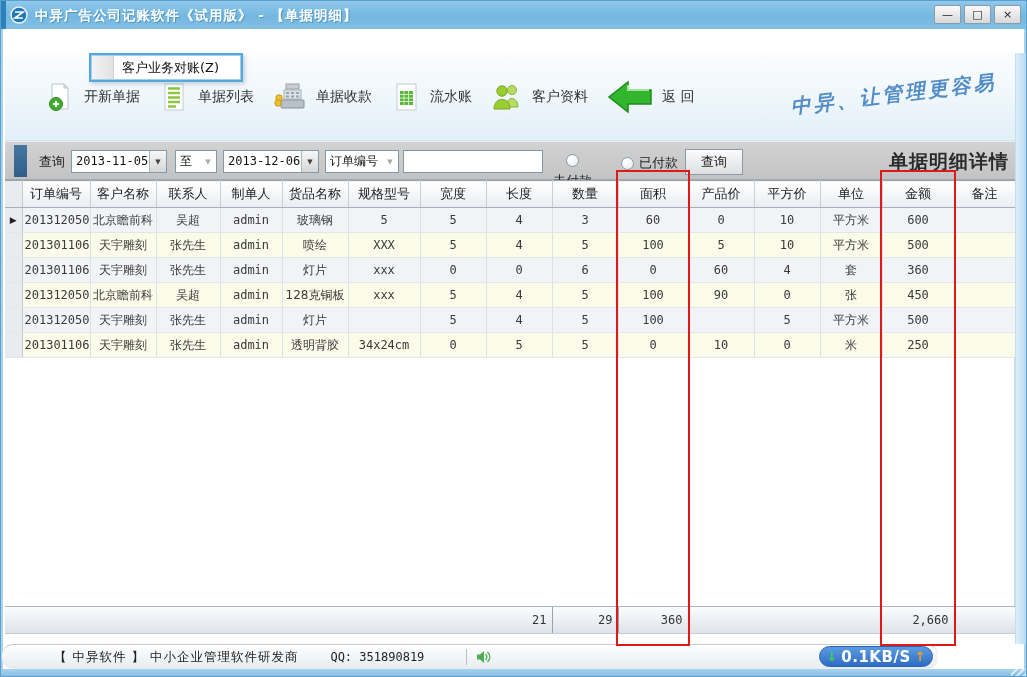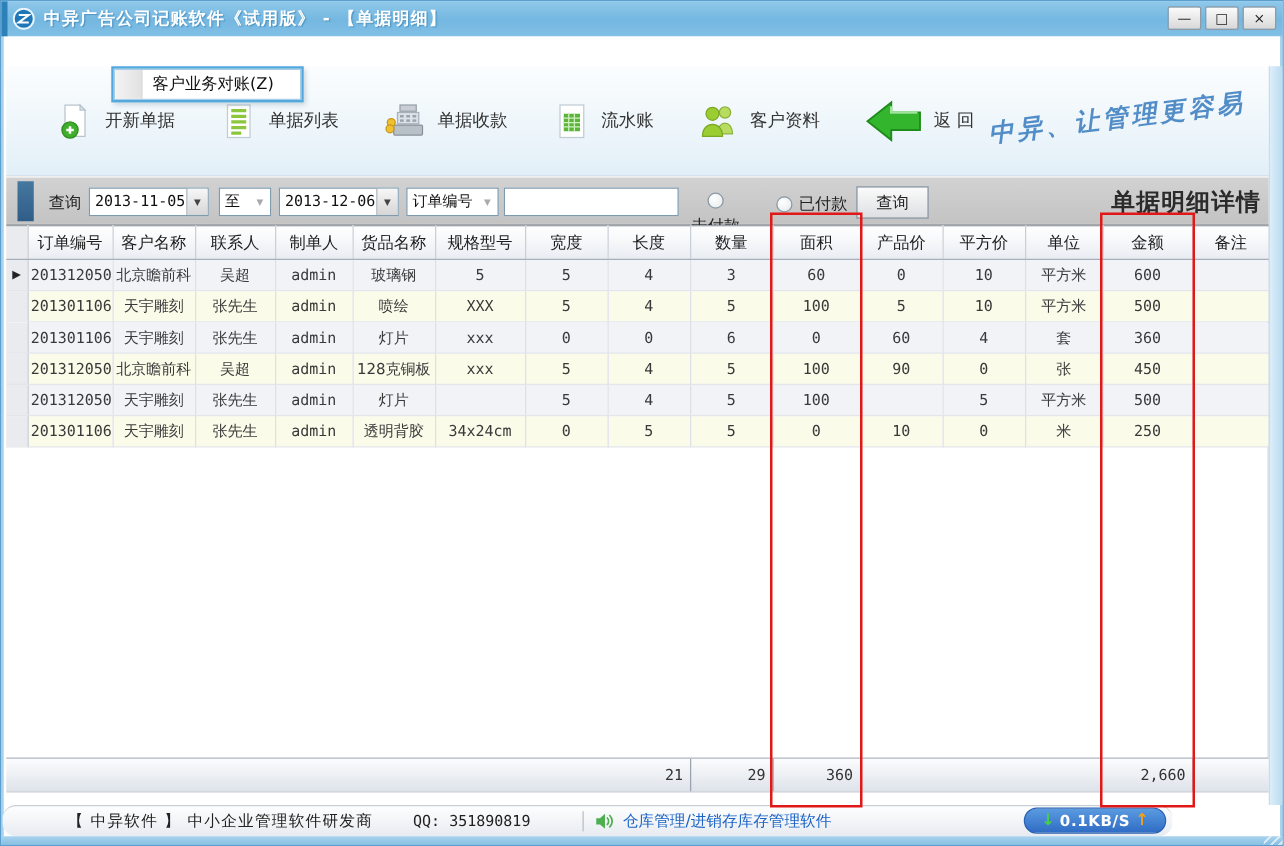--- a/index.html
+++ b/index.html
@@ -27,21 +27,21 @@
   
   .dropdown{position:absolute;left:88px;top:52px;width:150px;background:#fff;
             border:2px solid #54a9dc;z-index:60;box-shadow:2px 2px 4px rgba(60,90,110,.25);}
   .dd-item{height:23px;display:flex;align-items:stretch;border:1px solid #a8cde8;}
   .dd-gutter{width:21px;background:linear-gradient(90deg,#f3f3f3,#e2e2e2);border-right:1px solid #d2d2d2;}
   .dd-label{font-size:13px;color:#111;line-height:23px;padding-left:8px;white-space:nowrap;}
   
   .toolbar{position:absolute;left:4px;top:52px;width:1010px;height:88px;
            background:linear-gradient(180deg,#fbfdfe 0%,#eef6fb 55%,#e2eff7 100%);
            border-bottom:1px solid #d2e2ee;display:flex;align-items:center;
-           padding-left:32px;box-sizing:border-box;gap:20px;}
+           padding-left:32px;box-sizing:border-box;gap:3px;}
   .tbtn{display:flex;align-items:center;gap:9px;padding:6px 8px;cursor:default;}
   .tbtn-label{font-size:14px;color:#333;white-space:nowrap;}
   .watermark{position:absolute;right:18px;top:28px;font-size:20px;font-style:italic;font-weight:bold;
              color:#3d7fc0;transform:rotate(-7deg);letter-spacing:3px;opacity:.88;white-space:nowrap;}
   
   .filterbar{position:absolute;left:4px;top:140px;width:1010px;height:39px;
              background:linear-gradient(180deg,#d2d2d2,#c3c3c3);border-top:1px solid #ececec;
              border-bottom:1px solid #a8a8a8;box-sizing:border-box;}
   .accent-bar{position:absolute;left:9px;top:3px;width:13px;height:32px;
               background:linear-gradient(180deg,#46789f,#2f5d88);}
@@ -90,21 +90,21 @@
              display:flex;align-items:center;box-sizing:border-box;font-size:12.5px;color:#222;border-radius:11px;}
   .sb-company{margin-left:52px;letter-spacing:1px;}
   .sb-qq{margin-left:32px;}
   .sb-div{width:1px;height:16px;background:#b8bec6;margin-left:42px;}
   .sb-link{color:#1b63c5;margin-left:7px;}
   .net-pill{position:absolute;right:5px;top:1px;width:114px;height:21px;border-radius:11px;
             background:linear-gradient(180deg,#5b9be0,#2f6cc4);border:1px solid #2a62b4;
             display:flex;align-items:center;justify-content:center;gap:4px;box-sizing:border-box;}
   .net-down{color:#46d04a;font-weight:bold;font-size:13px;line-height:1;}
   .net-up{color:#f0a020;font-weight:bold;font-size:13px;line-height:1;}
-  .net-text{color:#fff;font-size:12px;font-weight:bold;letter-spacing:.5px;}
+  .net-text{color:#fff;font-size:15px;font-weight:bold;letter-spacing:.5px;}
   .bottomstrip{position:absolute;left:0;top:668px;width:1027px;height:9px;
                background:linear-gradient(180deg,#a8d3ee,#7fb9df);}
   .grip{position:absolute;right:1px;top:0;width:16px;height:9px;
         background:repeating-linear-gradient(135deg,transparent 0 3px,#ffffff99 3px 5px);}
   .rightstrip{position:absolute;left:1014px;top:52px;width:12px;height:591px;
               background:linear-gradient(90deg,#ddeefa,#b2d7ef);border-left:1px solid #c4ddef;}
   
   .red-rect{position:absolute;border:2px solid #e01818;z-index:40;pointer-events:none;box-sizing:border-box;}
   .red-area{left:615px;top:169px;width:74px;height:476px;}
   .red-amount{left:879px;top:169px;width:76px;height:476px;}
@@ -446,21 +446,20 @@
   <div class="red-rect red-amount"></div>
 
   <div class="statusbar">
     <span class="sb-company">【 中异软件 】 中小企业管理软件研发商</span>
     <span class="sb-qq mono">QQ: 351890819</span>
     <span class="sb-div"></span>
     <svg width="16" height="16" viewBox="0 0 16 16" style="margin-left:8px">
       <path d="M2 5.5h3l4-3.5v12l-4-3.5H2z" fill="#4caf50"></path>
       <path d="M10.5 5c1.8 1.8 1.8 4.2 0 6M12.5 3c3 3 3 7 0 10" stroke="#4caf50" fill="none" stroke-width="1.4"></path>
     </svg>
-    <span class="sb-link">仓库管理/进销存库存管理软件</span>
     <div class="net-pill">
       <span class="net-down">↓</span>
       <span class="net-text">0.1KB/S</span>
       <span class="net-up">↑</span>
     </div>
   </div>
 
   <div class="bottomstrip">
     <div class="grip"></div>
   </div>

